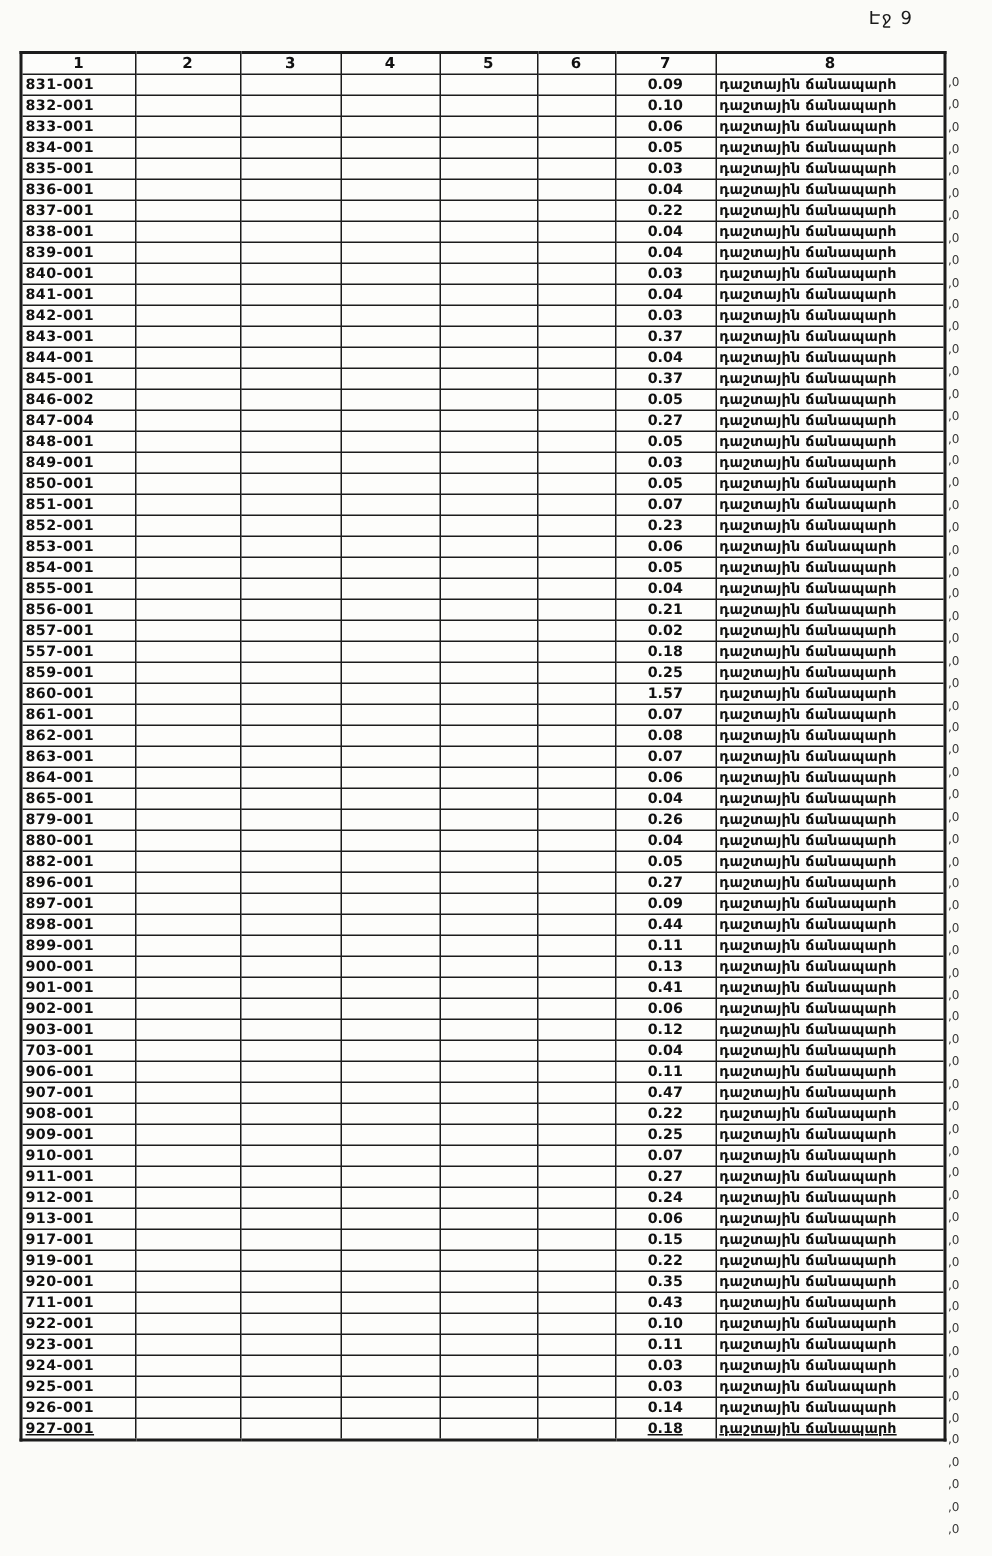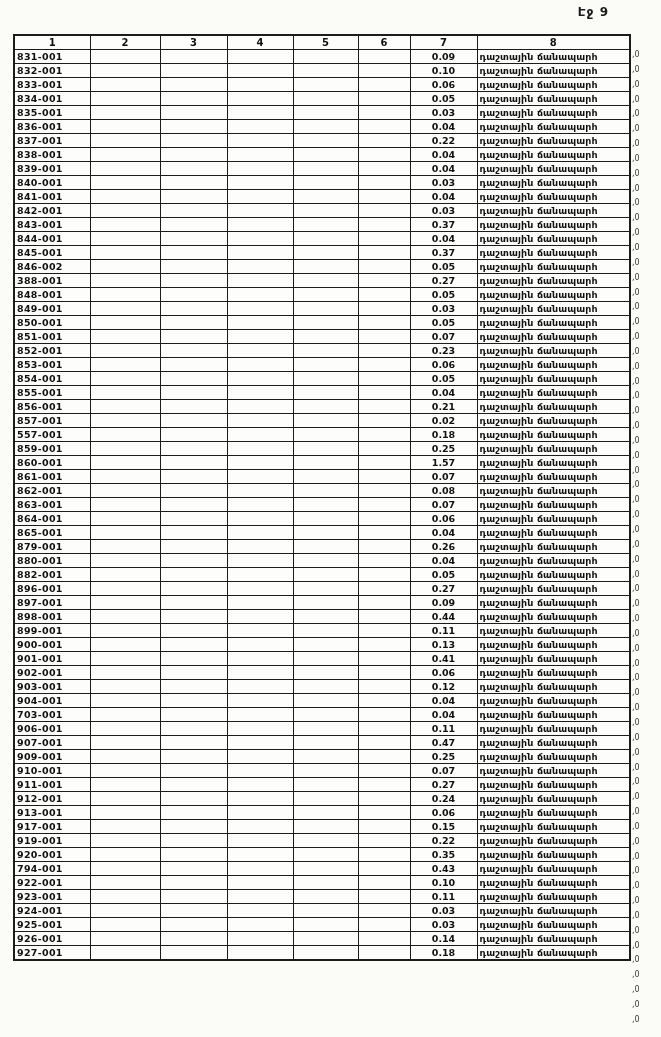--- a/index.html
+++ b/index.html
@@ -8,21 +8,21 @@
     background: #fbfbf8;
     font-family: "DejaVu Sans", sans-serif;
     color: #111;
     position: relative;
     overflow: hidden;
   }
   .page-number {
     position: absolute;
     top: 5px; right: 52px;
     font-size: 12px;
-    font-weight: bold;
+    font-weight: normal;
     color: #1a1a1a;
     letter-spacing: 1px;
   }
   table.scan-table {
     position: absolute;
     top: 34px; left: 13px;
     border-collapse: collapse;
     table-layout: fixed;
     width: 616px;
   }
@@ -32,21 +32,21 @@
     line-height: 13px;
     padding: 0 2px;
     overflow: hidden;
     white-space: nowrap;
     background: #fdfdfb;
   }
   
   .scan-table thead th { border-top-width: 2px; }
   .scan-table tr > *:first-child { border-left-width: 2px; }
   .scan-table tr > *:last-child  { border-right-width: 2px; }
-  .scan-table tbody tr:last-child td { border-bottom-width: 2px; }
+  .scan-table tbody tr:last-child td { border-bottom-width: 2px; text-decoration: underline; }
   .scan-table th {
     font-size: 10px;
     font-weight: bold;
     text-align: center;
     height: 12px;
   }
   .c-id {
     font-size: 9.5px;
     font-weight: bold;
     text-align: left;
@@ -263,21 +263,21 @@
     <td class="c-id">846-002</td>
     <td class="c-empty"></td>
     <td class="c-empty"></td>
     <td class="c-empty"></td>
     <td class="c-empty"></td>
     <td class="c-empty"></td>
     <td class="c-val">0.05</td>
     <td class="c-road">դաշտային ճանապարհ</td>
   </tr>
       <tr>
-    <td class="c-id">388-001</td>
+    <td class="c-id">847-004</td>
     <td class="c-empty"></td>
     <td class="c-empty"></td>
     <td class="c-empty"></td>
     <td class="c-empty"></td>
     <td class="c-empty"></td>
     <td class="c-val">0.27</td>
     <td class="c-road">դաշտային ճանապարհ</td>
   </tr>
       <tr>
     <td class="c-id">848-001</td>
@@ -563,60 +563,60 @@
     <td class="c-id">903-001</td>
     <td class="c-empty"></td>
     <td class="c-empty"></td>
     <td class="c-empty"></td>
     <td class="c-empty"></td>
     <td class="c-empty"></td>
     <td class="c-val">0.12</td>
     <td class="c-road">դաշտային ճանապարհ</td>
   </tr>
       <tr>
-    <td class="c-id">904-001</td>
+    <td class="c-id">703-001</td>
     <td class="c-empty"></td>
     <td class="c-empty"></td>
     <td class="c-empty"></td>
     <td class="c-empty"></td>
     <td class="c-empty"></td>
     <td class="c-val">0.04</td>
     <td class="c-road">դաշտային ճանապարհ</td>
   </tr>
       <tr>
-    <td class="c-id">703-001</td>
-    <td class="c-empty"></td>
-    <td class="c-empty"></td>
-    <td class="c-empty"></td>
-    <td class="c-empty"></td>
-    <td class="c-empty"></td>
-    <td class="c-val">0.04</td>
-    <td class="c-road">դաշտային ճանապարհ</td>
-  </tr>
-      <tr>
     <td class="c-id">906-001</td>
     <td class="c-empty"></td>
     <td class="c-empty"></td>
     <td class="c-empty"></td>
     <td class="c-empty"></td>
     <td class="c-empty"></td>
     <td class="c-val">0.11</td>
     <td class="c-road">դաշտային ճանապարհ</td>
   </tr>
       <tr>
     <td class="c-id">907-001</td>
     <td class="c-empty"></td>
     <td class="c-empty"></td>
     <td class="c-empty"></td>
     <td class="c-empty"></td>
     <td class="c-empty"></td>
     <td class="c-val">0.47</td>
     <td class="c-road">դաշտային ճանապարհ</td>
   </tr>
       <tr>
+    <td class="c-id">908-001</td>
+    <td class="c-empty"></td>
+    <td class="c-empty"></td>
+    <td class="c-empty"></td>
+    <td class="c-empty"></td>
+    <td class="c-empty"></td>
+    <td class="c-val">0.22</td>
+    <td class="c-road">դաշտային ճանապարհ</td>
+  </tr>
+      <tr>
     <td class="c-id">909-001</td>
     <td class="c-empty"></td>
     <td class="c-empty"></td>
     <td class="c-empty"></td>
     <td class="c-empty"></td>
     <td class="c-empty"></td>
     <td class="c-val">0.25</td>
     <td class="c-road">դաշտային ճանապարհ</td>
   </tr>
       <tr>
@@ -683,21 +683,21 @@
     <td class="c-id">920-001</td>
     <td class="c-empty"></td>
     <td class="c-empty"></td>
     <td class="c-empty"></td>
     <td class="c-empty"></td>
     <td class="c-empty"></td>
     <td class="c-val">0.35</td>
     <td class="c-road">դաշտային ճանապարհ</td>
   </tr>
       <tr>
-    <td class="c-id">794-001</td>
+    <td class="c-id">711-001</td>
     <td class="c-empty"></td>
     <td class="c-empty"></td>
     <td class="c-empty"></td>
     <td class="c-empty"></td>
     <td class="c-empty"></td>
     <td class="c-val">0.43</td>
     <td class="c-road">դաշտային ճանապարհ</td>
   </tr>
       <tr>
     <td class="c-id">922-001</td>

